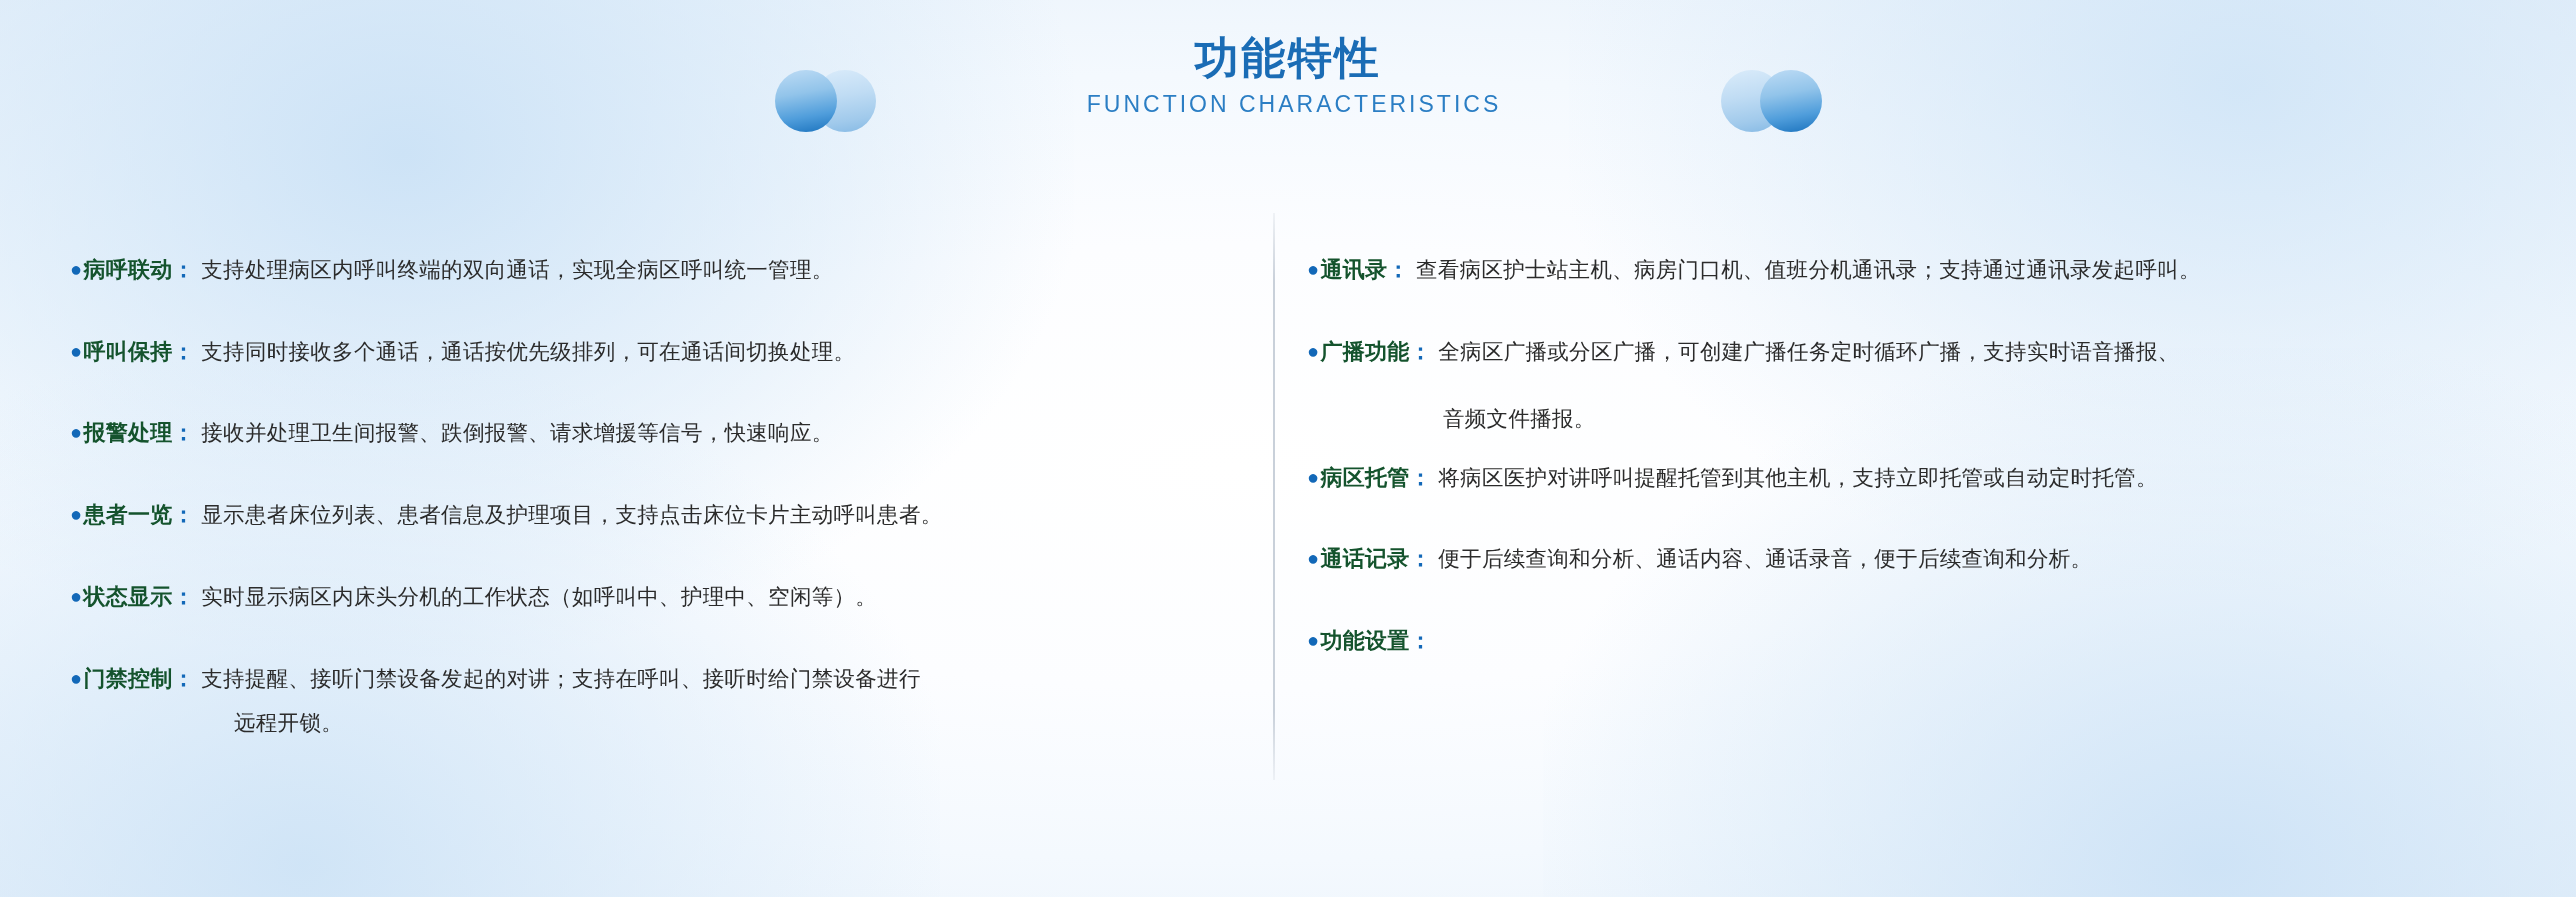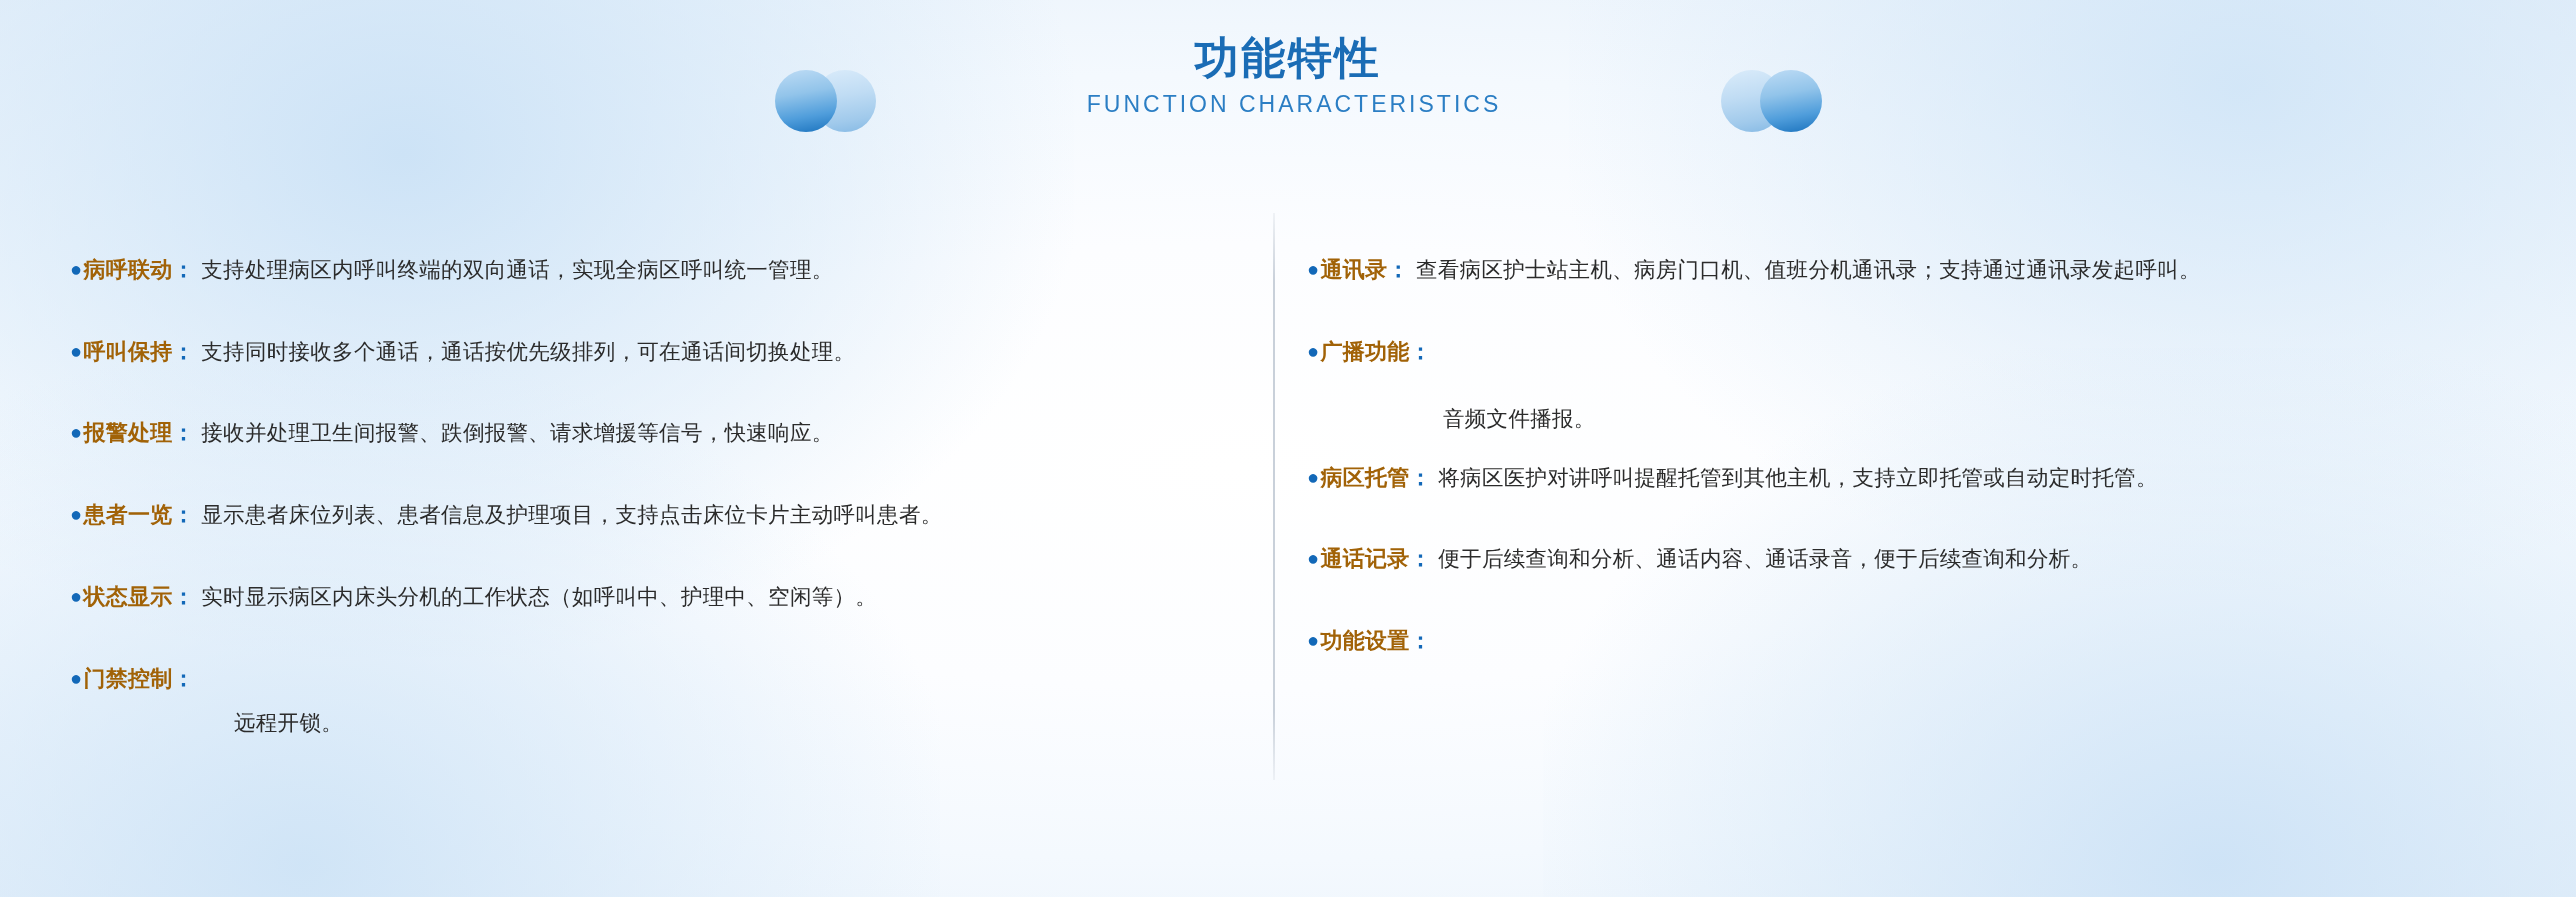--- a/index.html
+++ b/index.html
@@ -158,21 +158,21 @@
     line-height: 1;
     color: #1268b8;
     margin-right: 1.3px;
     position: relative;
     top: -1.3px;
   }
   .feature-label {
     flex: 0 0 auto;
     font-size: 22px;
     font-weight: 700;
-    color: #a16207;
+    color: #14532d;
     letter-spacing: 0.3px;
   }
   .feature-colon {
     flex: 0 0 auto;
     font-size: 22px;
     font-weight: 700;
     color: #1268b8;
     margin-right: 6.7px;
   }
   .feature-desc {
@@ -263,38 +263,40 @@
             <span class="feature-label">状态显示</span>
             <span class="feature-colon">：</span>
             <span class="feature-desc">实时显示病区内床头分机的工作状态（如呼叫中、护理中、空闲等）。</span>
           </div>
         </div>
         <div class="feature-item" style="position: absolute; left: 0px; top: 463px;">
           <div class="feature-line">
             <span class="bullet-dot">●</span>
             <span class="feature-label">门禁控制</span>
             <span class="feature-colon">：</span>
+            <span class="feature-desc">支持提醒、接听门禁设备发起的对讲；支持在呼叫、接听时给门禁设备进行</span>
           </div>
           <div class="feature-cont" style="margin-top: 14px; margin-left: 164px;">远程开锁。</div>
         </div>
       </div>
     <div class="column" id="col-right">
         <div class="feature-item" style="position: absolute; left: 0px; top: 54px;">
           <div class="feature-line">
             <span class="bullet-dot">●</span>
             <span class="feature-label">通讯录</span>
             <span class="feature-colon">：</span>
             <span class="feature-desc">查看病区护士站主机、病房门口机、值班分机通讯录；支持通过通讯录发起呼叫。</span>
           </div>
         </div>
         <div class="feature-item" style="position: absolute; left: 0px; top: 136px;">
           <div class="feature-line">
             <span class="bullet-dot">●</span>
             <span class="feature-label">广播功能</span>
             <span class="feature-colon">：</span>
+            <span class="feature-desc">全病区广播或分区广播，可创建广播任务定时循环广播，支持实时语音播报、</span>
           </div>
           <div class="feature-cont" style="margin-top: 37px; margin-left: 136px;">音频文件播报。</div>
         </div>
         <div class="feature-item" style="position: absolute; left: 0px; top: 262px;">
           <div class="feature-line">
             <span class="bullet-dot">●</span>
             <span class="feature-label">病区托管</span>
             <span class="feature-colon">：</span>
             <span class="feature-desc">将病区医护对讲呼叫提醒托管到其他主机，支持立即托管或自动定时托管。</span>
           </div>

